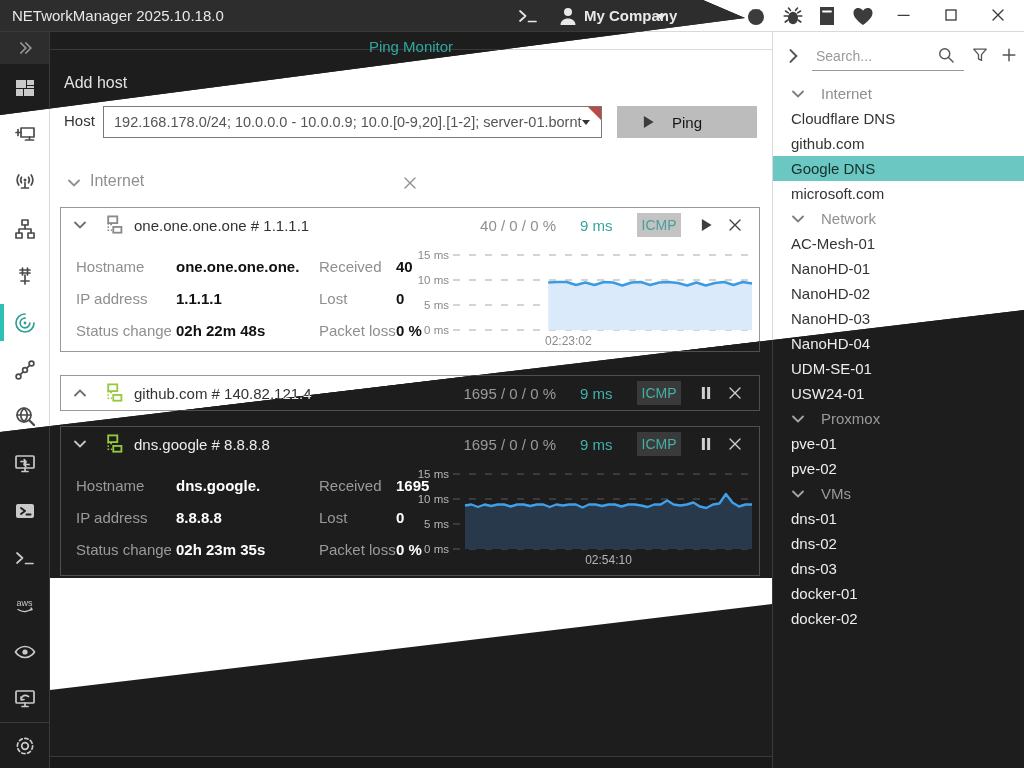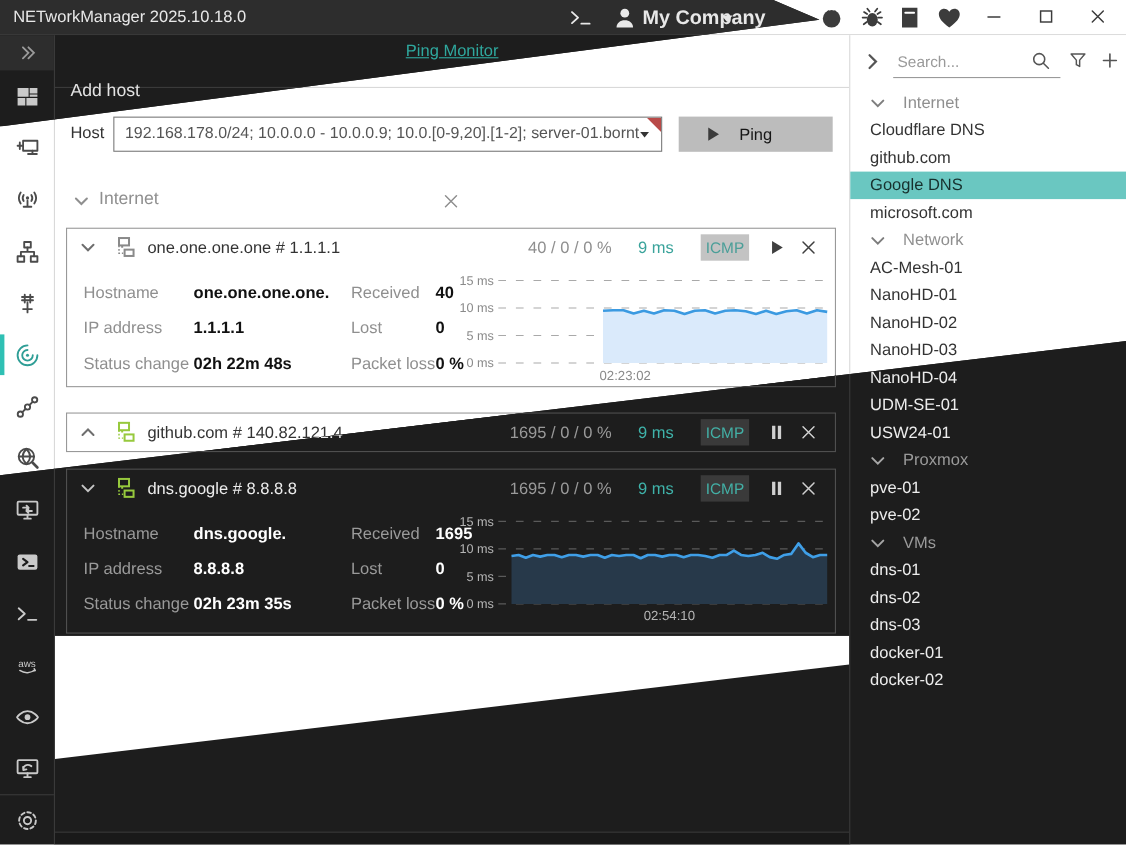--- a/index.html
+++ b/index.html
@@ -20,39 +20,39 @@
     --chart-fill:#27394a; --chart-line:#3f9fe8; --chart-grid:#5a5a5a; --chart-tick:#b5b5b5;
     --sel:#6ac7c1; --input-border:#555; --input-fg:#bbb;}
   .icon svg{display:block;}
   .icon{display:inline-flex;align-items:center;justify-content:center;color:inherit;}
 
   
   .titlebar{position:absolute;left:0;top:0;width:1024px;height:32px;background:var(--titlebar);
     color:var(--titlebar-fg);border-bottom:1px solid var(--soft-border);box-sizing:border-box;}
   .win-title{position:absolute;left:12px;top:0;height:32px;line-height:32px;font-size:15px;color:var(--titlebar-fg);}
   .tb-ic{position:absolute;top:4px;width:24px;height:24px;color:var(--titlebar-fg);}
-  .profile-label{position:absolute;left:584px;top:0;height:32px;line-height:32px;font-size:18px;font-weight:700;color:var(--titlebar-fg);}
+  .profile-label{position:absolute;left:584px;top:0;height:32px;line-height:32px;font-size:15px;font-weight:700;color:var(--titlebar-fg);}
   .caret{position:absolute;left:656px;top:14px;width:0;height:0;border-left:5px solid transparent;border-right:5px solid transparent;border-top:6px solid var(--titlebar-fg);}
 
   
   .sidebar{position:absolute;left:0;top:32px;width:50px;height:736px;background:var(--bg);
     border-right:1px solid var(--soft-border);box-sizing:border-box;}
   .side-head{height:32px;display:flex;align-items:center;justify-content:center;color:var(--muted);
     background:var(--titlebar);}
   .theme-dark .side-head{background:#2d2d2d;}
   .side-item{position:relative;height:47px;display:flex;align-items:center;justify-content:center;color:var(--icon);}
   .side-item.selected{color:var(--accent);}
   .side-item.selected::before{content:'';position:absolute;left:0;top:5px;bottom:5px;width:4px;background:#2fc0b4;}
   .side-gear{position:absolute;left:0;bottom:0;width:100%;height:46px;display:flex;align-items:center;justify-content:center;
     color:var(--icon);border-top:1px solid var(--soft-border);box-sizing:border-box;}
 
   
   .main{position:absolute;left:50px;top:32px;width:722px;height:736px;background:var(--main-bg);}
-  .nav-header{position:absolute;left:0;top:0;width:722px;height:48px;border-bottom:1px solid var(--soft-border);
-    box-sizing:border-box;text-align:center;line-height:30px;font-size:15px;color:var(--accent);text-decoration:underline;}
+  .nav-header{position:absolute;left:0;top:0;width:722px;height:18px;border-bottom:1px solid var(--soft-border);
+    box-sizing:border-box;text-align:center;line-height:30px;font-size:15px;color:var(--accent);}
   .section-title{position:absolute;left:14px;top:42px;font-size:16px;color:var(--muted2);}
   .host-label{position:absolute;left:14px;top:80px;font-size:15px;color:var(--fg);}
   .host-input-wrap{position:absolute;left:53px;top:74px;width:499px;height:32px;border:1px solid var(--input-border);
     box-sizing:border-box;background:var(--bg);overflow:hidden;}
   .host-input{position:absolute;left:0;top:0;width:468px;height:30px;border:none;outline:none;background:transparent;
     font-family:"Liberation Sans",sans-serif;font-size:14.5px;color:var(--input-fg);padding:0 0 0 10px;}
   .red-flag{position:absolute;right:0;top:0;width:0;height:0;border-left:13px solid transparent;border-top:13px solid #b94a48;}
   .combo-caret{position:absolute;right:11px;top:13px;width:0;height:0;border-left:4.5px solid transparent;border-right:4.5px solid transparent;border-top:5.5px solid #333;}
   .ping-btn{position:absolute;left:567px;top:74px;width:140px;height:32px;background:#bcbcbc;border:none;
     display:flex;align-items:center;font-family:"Liberation Sans",sans-serif;font-size:15px;color:#161616;cursor:pointer;padding:0;}

